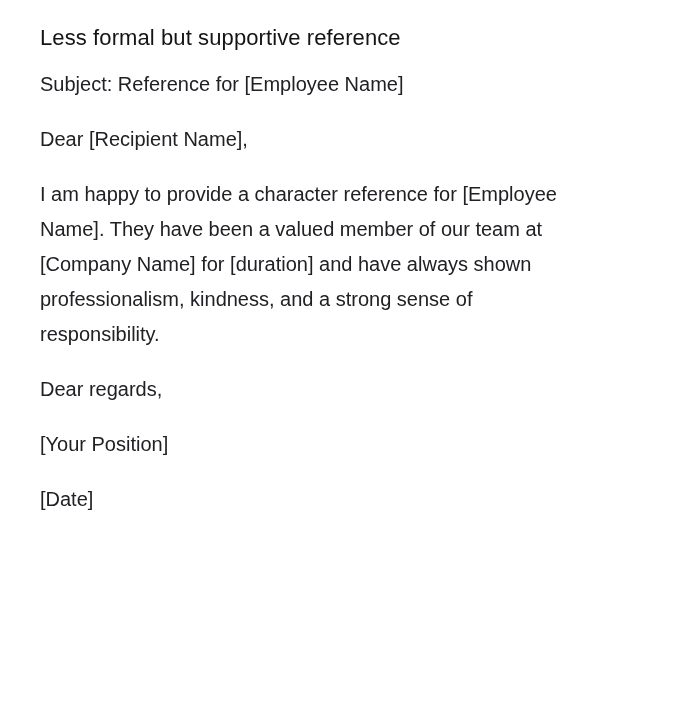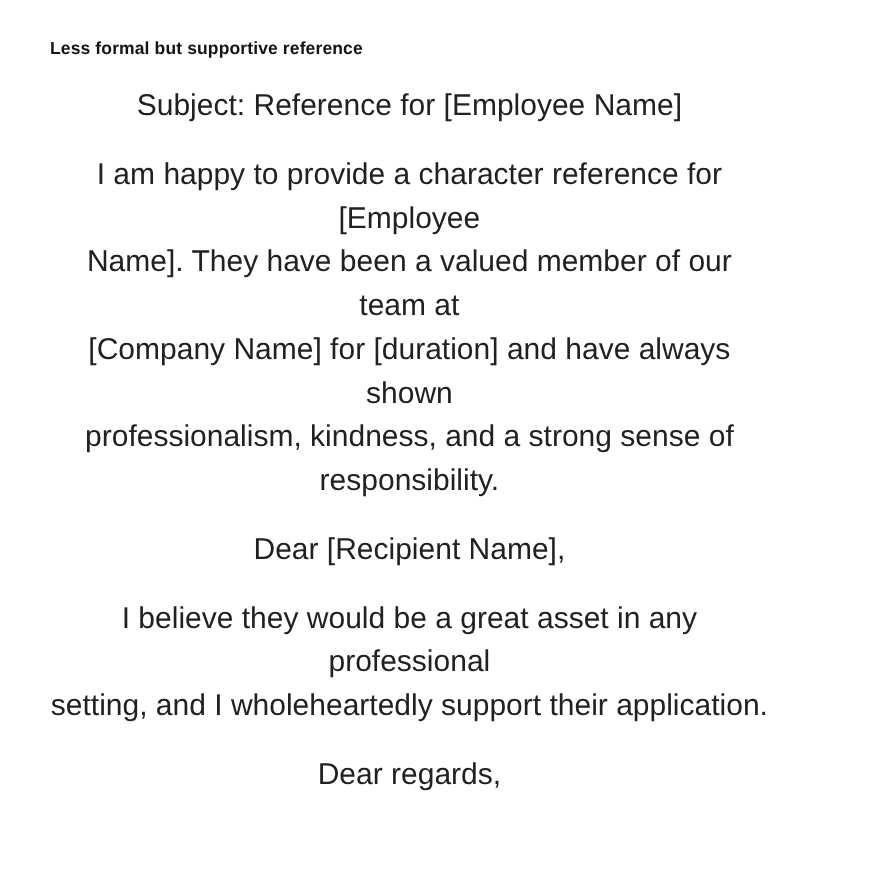--- a/index.html
+++ b/index.html
@@ -13,53 +13,52 @@
     overflow: hidden;
     font-family: "Liberation Sans", "DejaVu Sans", sans-serif;
     color: var(--body-color, #202124);
   }
   .doc {
     padding: 0 40px;
     box-sizing: border-box;
     width: 700px;
   }
   .doc h1 {
-    font-size: 14px;
+    font-size: 22px;
     line-height: 30px;
-    font-weight: 700;
+    font-weight: 400;
     letter-spacing: 0.1px;
     color: var(--heading-color, #141414);
     margin: 23px 0 14px 0;
   }
   .doc p {
-    font-size: 24px;
+    font-size: 20px;
     line-height: 35px;
     font-weight: 400;
     margin: 0 0 20px 0;
     white-space: pre-line; 
     max-width: 575px;
-    text-align: center;
   }
 </style>
 </head>
 <body style="background: rgb(255, 255, 255);">
 
 <main class="doc">
   <h1>Less formal but supportive reference</h1>
 
   <p>Subject: Reference for [Employee Name]</p>
 
+  <p>Dear [Recipient Name],</p>
+
   <p>I am happy to provide a character reference for [Employee
 Name]. They have been a valued member of our team at
 [Company Name] for [duration] and have always shown
 professionalism, kindness, and a strong sense of
 responsibility.</p>
 
-  <p>Dear [Recipient Name],</p>
-
-  <p>I believe they would be a great asset in any professional
-setting, and I wholeheartedly support their application.</p>
 
   <p>Dear regards,</p>
 
 
+  <p>[Your Position]</p>
 
+  <p>[Date]</p>
 </main>
 
 </body></html>

